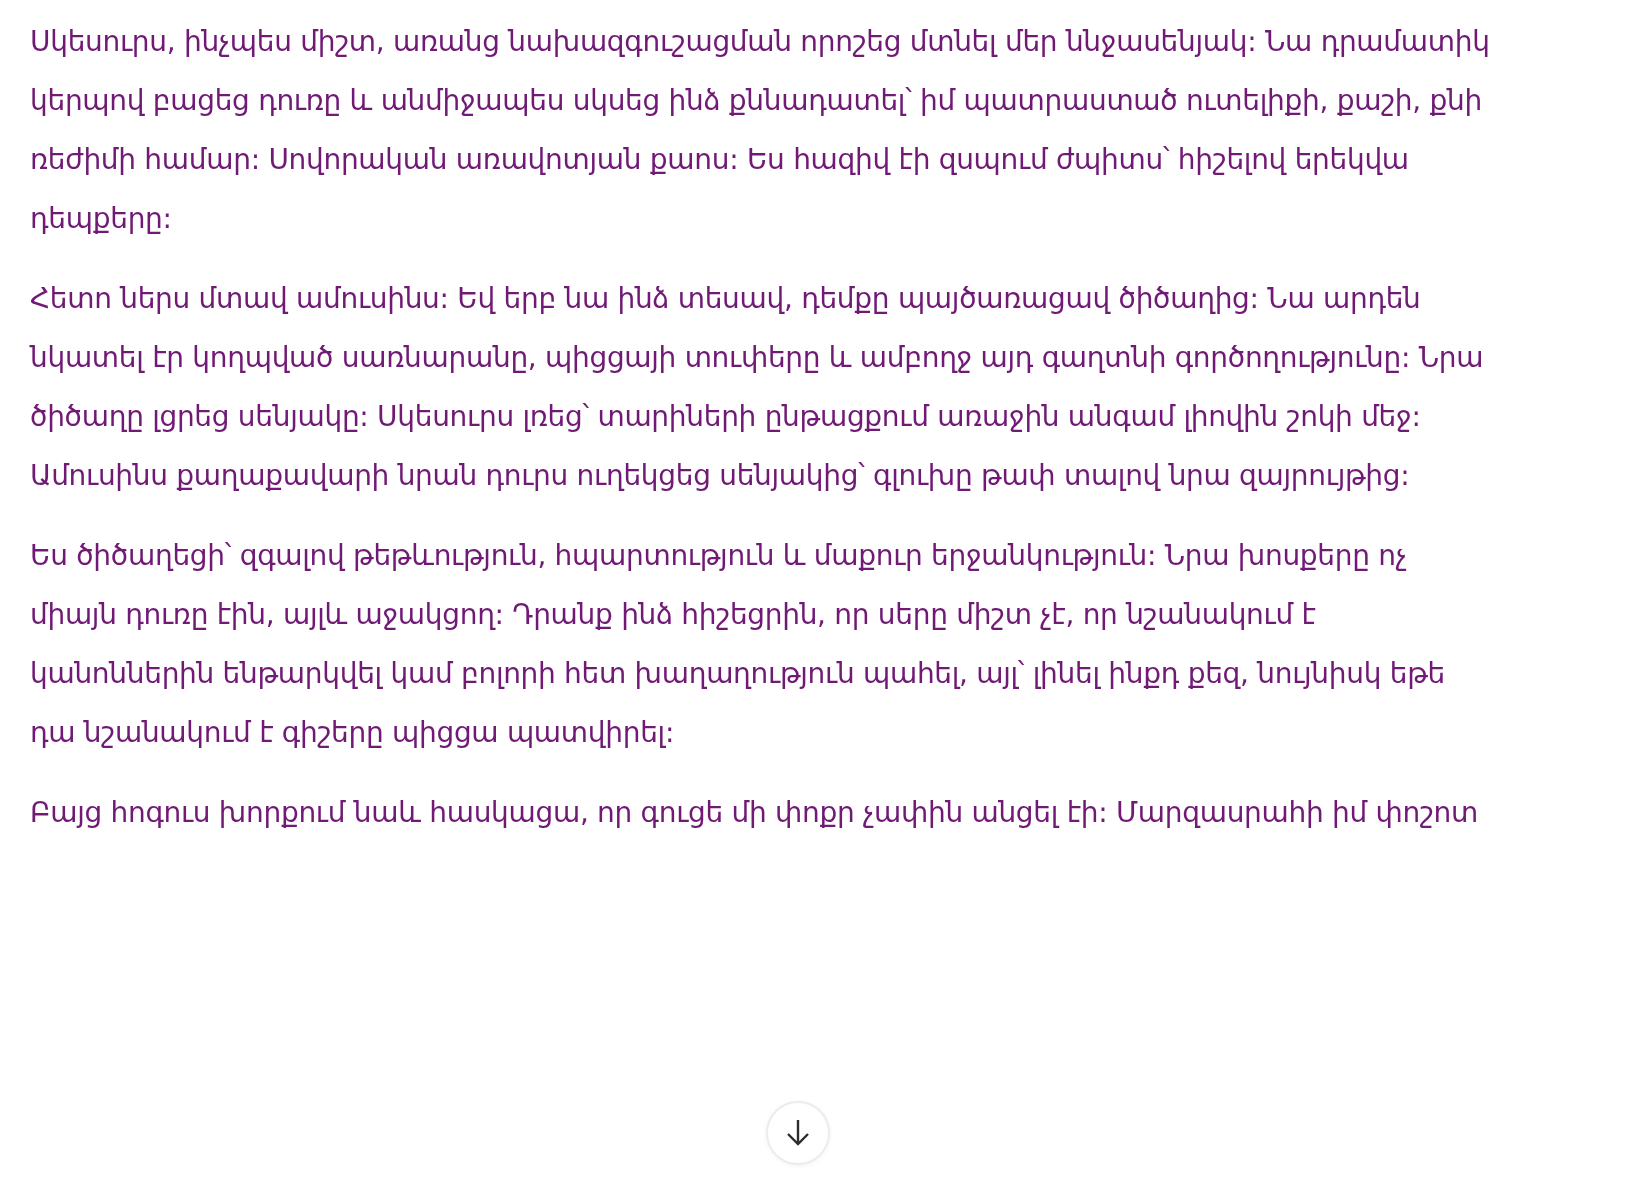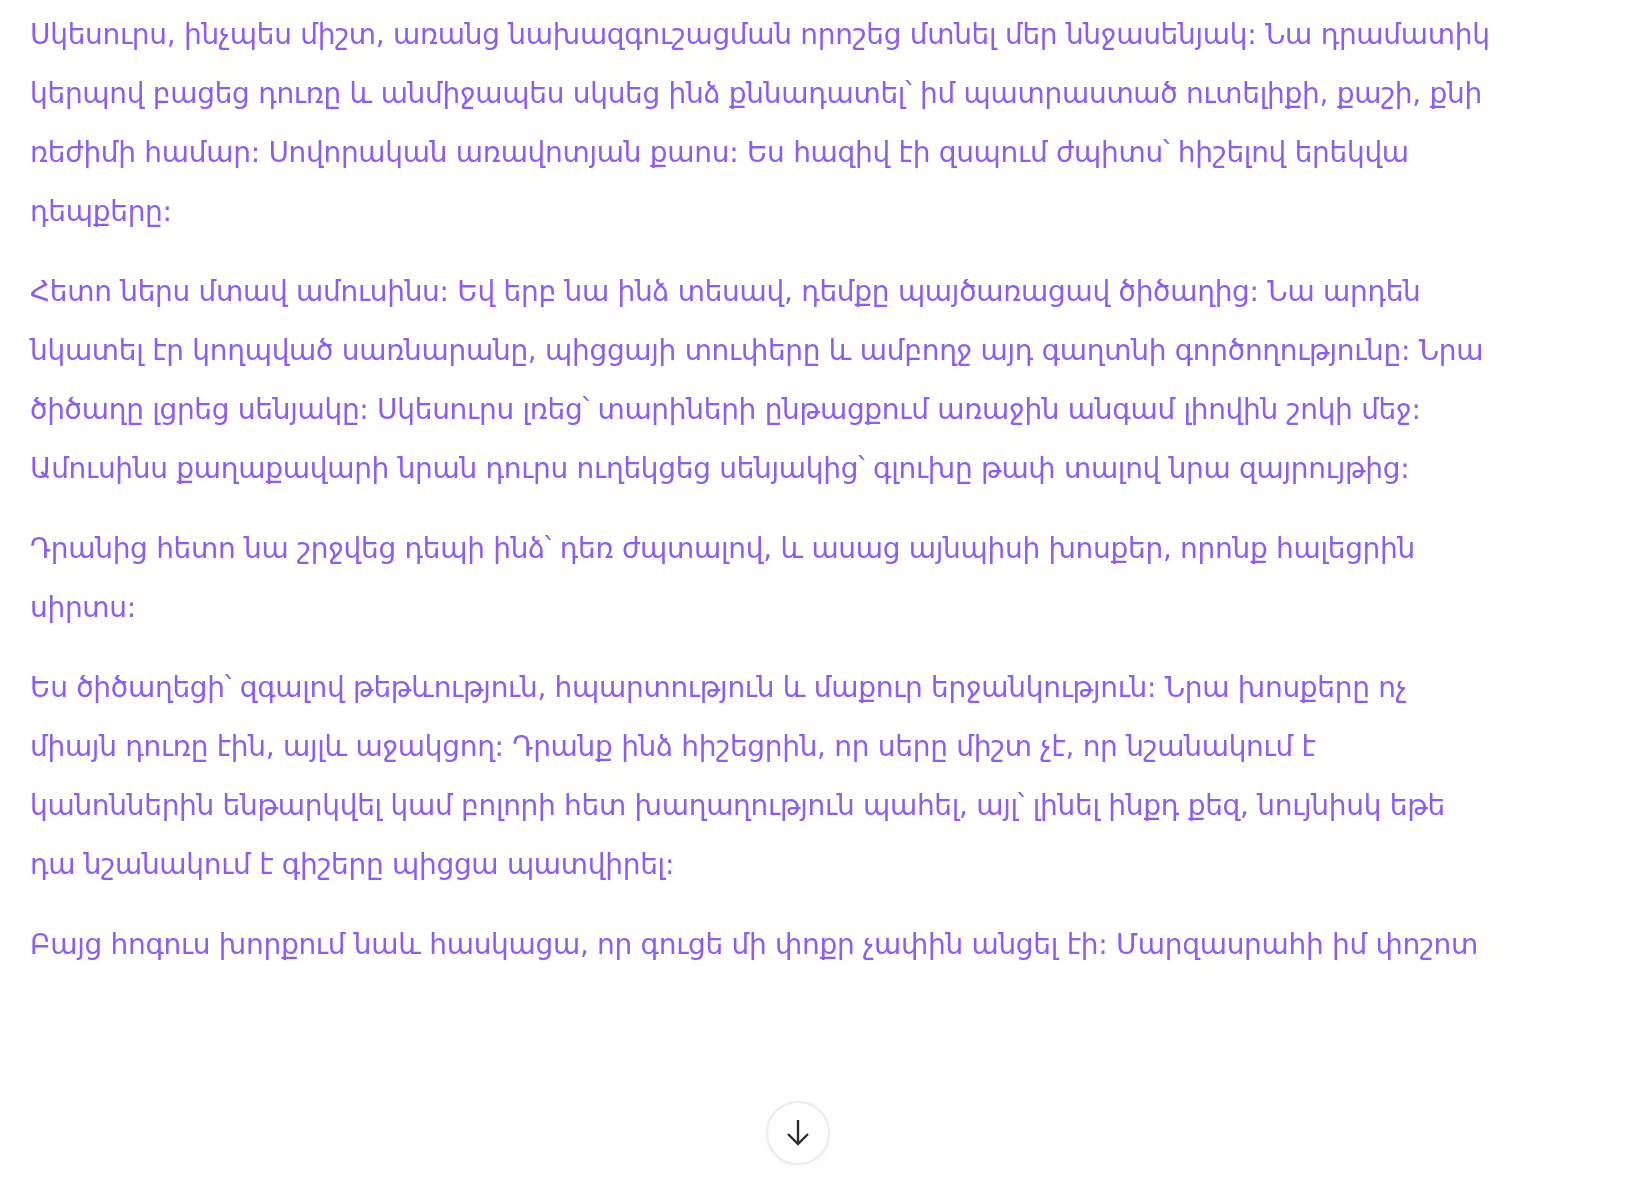--- a/index.html
+++ b/index.html
@@ -5,24 +5,24 @@
   html, body {
     margin: 0;
     padding: 0;
     background: #ffffff;
     width: 1648px;
     height: 1190px;
     overflow: hidden;
   }
   .article {
     box-sizing: border-box;
-    padding: 5px 0 0 30px;
+    padding: 12px 0 0 30px;
     width: 1500px;
     font-family: "DejaVu Sans", "Liberation Sans", sans-serif;
-    color: #8b5cf6;
+    color: #701a75;
   }
   .article p {
     margin: 0 0 21px 0;
     font-size: 28px;
     line-height: 59px;
     letter-spacing: -0.3px;
     max-width: 1460px;
   }
   .scroll-down-btn {
     position: absolute;
@@ -43,21 +43,20 @@
   .scroll-down-btn svg {
     display: block;
   }
 </style>
 </head>
 <body>
 
 <main class="article">
   <p>Սկեսուրս, ինչպես միշտ, առանց նախազգուշացման որոշեց մտնել մեր ննջասենյակ: Նա դրամատիկ կերպով բացեց դուռը և անմիջապես սկսեց ինձ քննադատել՝ իմ պատրաստած ուտելիքի, քաշի, քնի ռեժիմի համար: Սովորական առավոտյան քաոս: Ես հազիվ էի զսպում ժպիտս՝ հիշելով երեկվա դեպքերը:</p>
   <p>Հետո ներս մտավ ամուսինս: Եվ երբ նա ինձ տեսավ, դեմքը պայծառացավ ծիծաղից: Նա արդեն նկատել էր կողպված սառնարանը, պիցցայի տուփերը և ամբողջ այդ գաղտնի գործողությունը: Նրա ծիծաղը լցրեց սենյակը: Սկեսուրս լռեց՝ տարիների ընթացքում առաջին անգամ լիովին շոկի մեջ: Ամուսինս քաղաքավարի նրան դուրս ուղեկցեց սենյակից՝ գլուխը թափ տալով նրա զայրույթից:</p>
-  <p>Դրանից հետո նա շրջվեց դեպի ինձ՝ դեռ ժպտալով, և ասաց այնպիսի խոսքեր, որոնք հալեցրին սիրտս:</p>
   <p>Ես ծիծաղեցի՝ զգալով թեթևություն, հպարտություն և մաքուր երջանկություն: Նրա խոսքերը ոչ միայն դուռը էին, այլև աջակցող: Դրանք ինձ հիշեցրին, որ սերը միշտ չէ, որ նշանակում է կանոններին ենթարկվել կամ բոլորի հետ խաղաղություն պահել, այլ՝ լինել ինքդ քեզ, նույնիսկ եթե դա նշանակում է գիշերը պիցցա պատվիրել:</p>
   <p>Բայց հոգուս խորքում նաև հասկացա, որ գուցե մի փոքր չափին անցել էի: Մարզասրահի իմ փոշոտ</p>
 </main>
 
 <button class="scroll-down-btn" aria-label="Scroll down">
   <span>
     <svg width="28" height="32" viewBox="0 0 28 32" xmlns="http://www.w3.org/2000/svg">
       <g fill="none" stroke="#2d2d2d" stroke-width="2.4">
         <line x1="14" y1="3" x2="14" y2="27"></line>
         <polyline points="4,17 14,27 24,17"></polyline>

